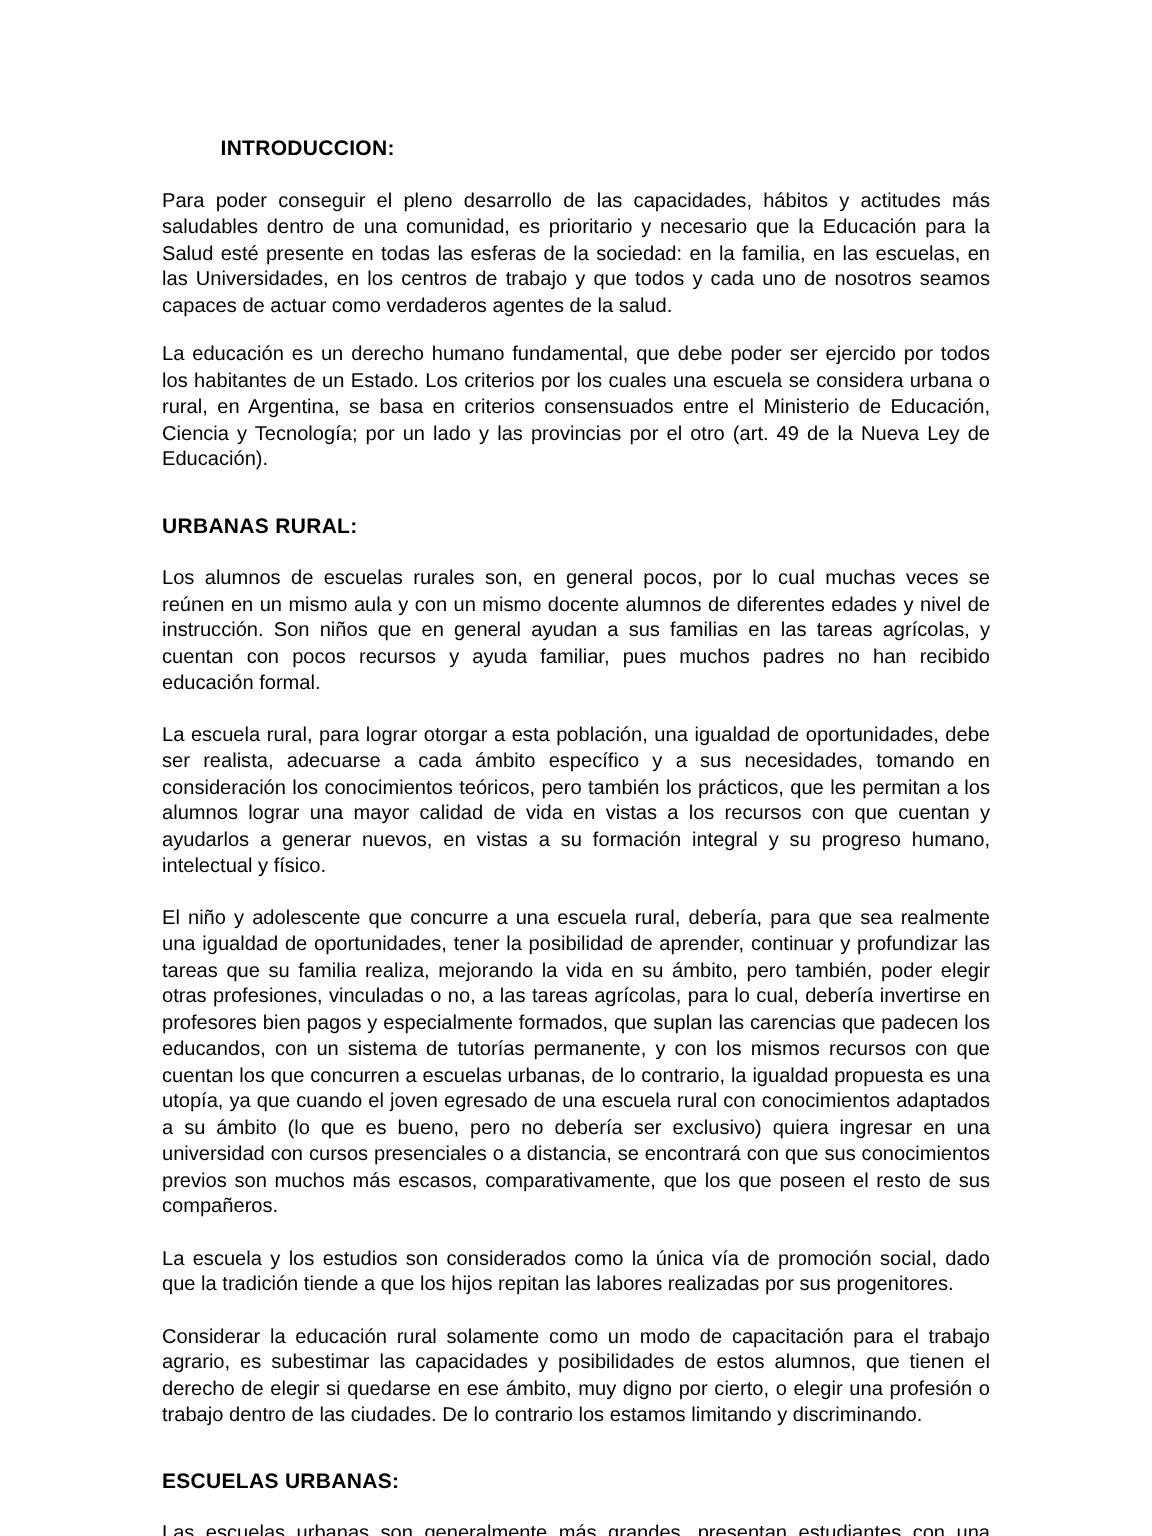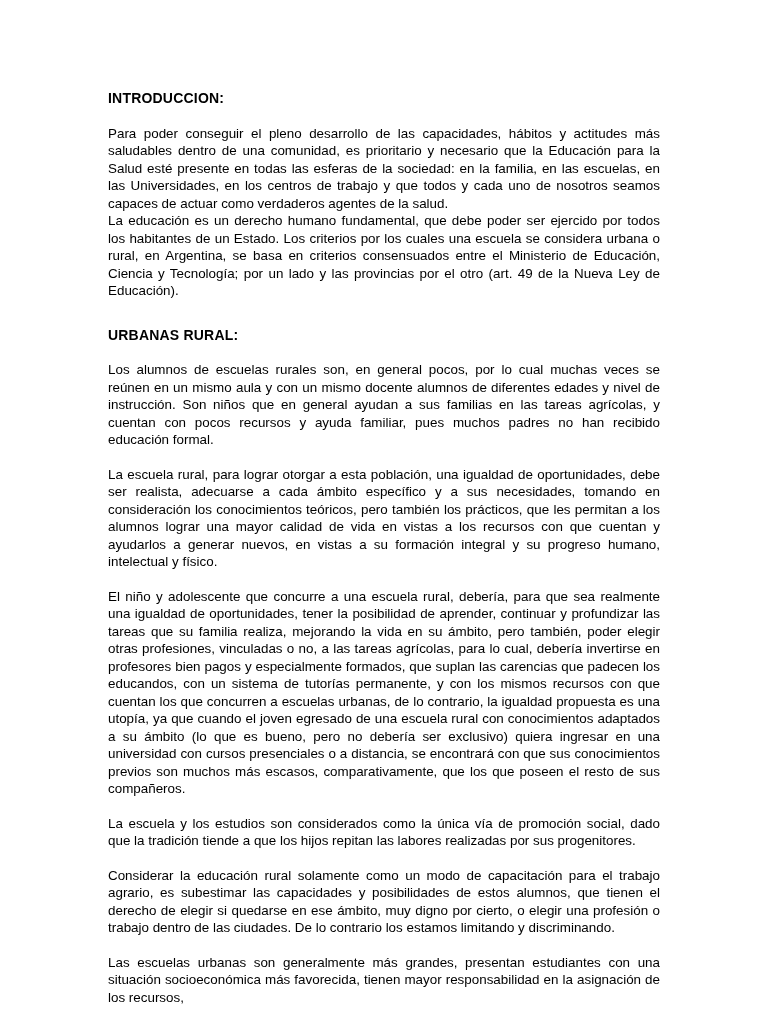--- a/index.html
+++ b/index.html
@@ -21,31 +21,32 @@
   .heading {
     font-size: 14px;
     line-height: 17.5px;
     font-weight: bold;
     letter-spacing: 0.2px;
     margin: 27px 0 0 0;
     text-align: left;
   }
   .heading.first {
     margin-top: 0;
+    margin-left: 39px;
   }
   .para {
     font-size: 13.4px;
     line-height: 17.5px;
     text-align: justify;
     margin: 17px 0 0 0;
   }
   .heading + .para {
   }
   .para.attached {
-    margin-top: 0;
+    margin-top: 15px;
   }
 </style>
 </head>
 <body>
 
 <div class="page">
 
   <h2 class="heading first">INTRODUCCION:</h2>
 
   <p class="para">Para poder conseguir el pleno desarrollo de las capacidades, hábitos y actitudes más saludables dentro de una comunidad, es prioritario y necesario que la Educación para la Salud esté presente en todas las esferas de la sociedad: en la familia, en las escuelas, en las Universidades, en los centros de trabajo y que todos y cada uno de nosotros seamos capaces de actuar como verdaderos agentes de la salud.</p>
@@ -57,16 +58,17 @@
   <p class="para">Los alumnos de escuelas rurales son, en general pocos, por lo cual muchas veces se reúnen en un mismo aula y con un mismo docente alumnos de diferentes edades y nivel de instrucción. Son niños que en general ayudan a sus familias en las tareas agrícolas, y cuentan con pocos recursos y ayuda familiar, pues muchos padres no han recibido educación formal.</p>
 
   <p class="para">La escuela rural, para lograr otorgar a esta población, una igualdad de oportunidades, debe ser realista, adecuarse a cada ámbito específico y a sus necesidades, tomando en consideración los conocimientos teóricos, pero también los prácticos, que les permitan a los alumnos lograr una mayor calidad de vida en vistas a los recursos con que cuentan y ayudarlos a generar nuevos, en vistas a su formación integral y su progreso humano, intelectual y físico.</p>
 
   <p class="para">El niño y adolescente que concurre a una escuela rural, debería, para que sea realmente una igualdad de oportunidades, tener la posibilidad de aprender, continuar y profundizar las tareas que su familia realiza, mejorando la vida en su ámbito, pero también, poder elegir otras profesiones, vinculadas o no, a las tareas agrícolas, para lo cual, debería invertirse en profesores bien pagos y especialmente formados, que suplan las carencias que padecen los educandos, con un sistema de tutorías permanente, y con los mismos recursos con que cuentan los que concurren a escuelas urbanas, de lo contrario, la igualdad propuesta es una utopía, ya que cuando el joven egresado de una escuela rural con conocimientos adaptados a su ámbito (lo que es bueno, pero no debería ser exclusivo) quiera ingresar en una universidad con cursos presenciales o a distancia, se encontrará con que sus conocimientos previos son muchos más escasos, comparativamente, que los que poseen el resto de sus compañeros.</p>
 
   <p class="para">La escuela y los estudios son considerados como la única vía de promoción social, dado que la tradición tiende a que los hijos repitan las labores realizadas por sus progenitores.</p>
 
   <p class="para">Considerar la educación rural solamente como un modo de capacitación para el trabajo agrario, es subestimar las capacidades y posibilidades de estos alumnos, que tienen el derecho de elegir si quedarse en ese ámbito, muy digno por cierto, o elegir una profesión o trabajo dentro de las ciudades. De lo contrario los estamos limitando y discriminando.</p>
 
+  <h2 class="heading">ESCUELAS URBANAS:</h2>
 
   <p class="para">Las escuelas urbanas son generalmente más grandes, presentan estudiantes con una situación socioeconómica más favorecida, tienen mayor responsabilidad en la asignación de los recursos,</p>
 
 </div>
 
 </body></html>

